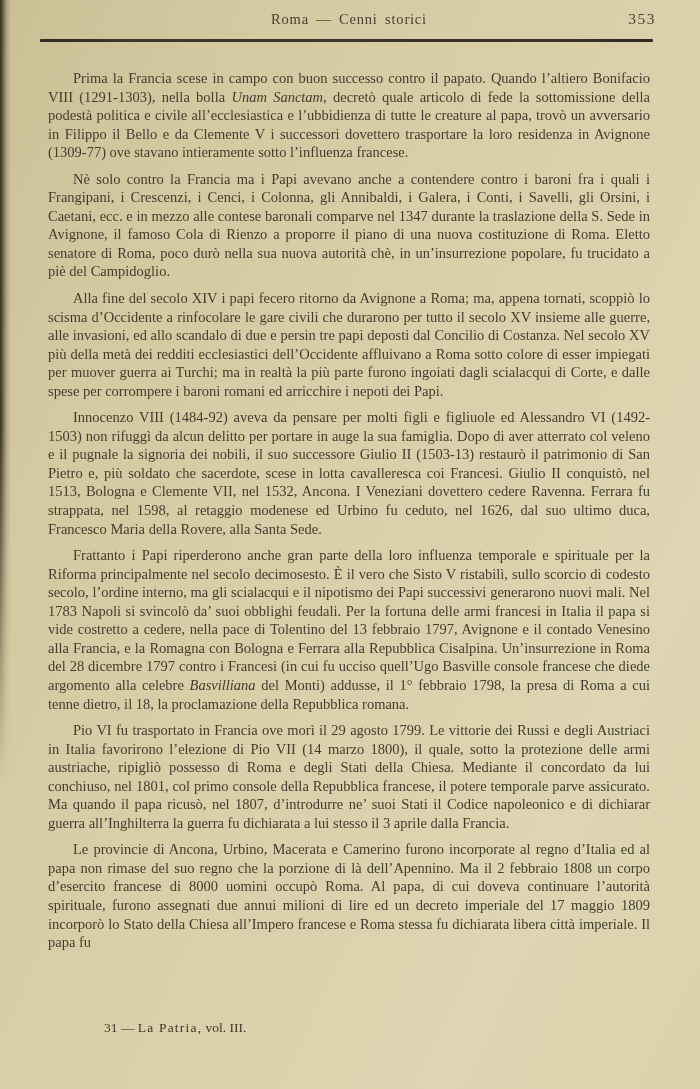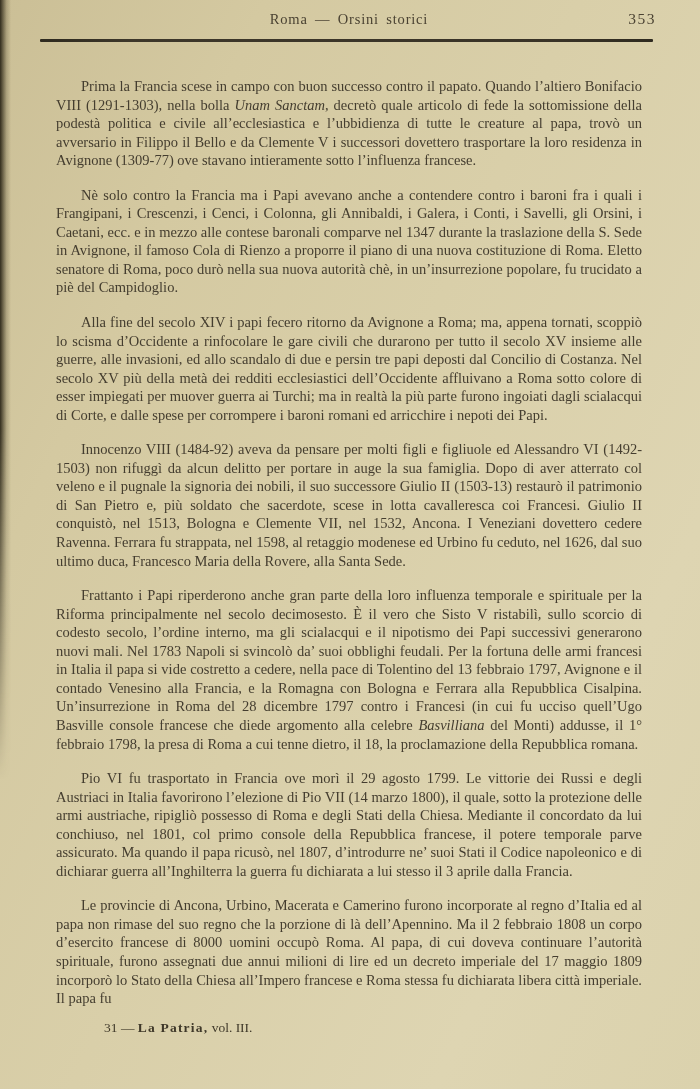--- a/index.html
+++ b/index.html
@@ -71,45 +71,45 @@
     left: 40px;
     width: 618px;
     font-size: 14.5px;
     line-height: 18.55px;
     text-align: justify;
     hyphens: auto;
     -webkit-hyphens: auto;
     color: #443d2f;
   }
   .text-column p {
-    margin: 16px;
+    margin: 8px;
     text-indent: 25px;
   }
   .text-column .it { font-style: italic; }
 
   .footer-note {
     position: absolute;
     top: 1020px;
     left: 104px;
     font-size: 13.5px;
     color: #3f3829;
     white-space: pre;
   }
   .footer-note .bold {
-    font-weight: bold;
+    font-weight: normal;
     letter-spacing: 1.2px;
   }
 </style>
 </head>
 <body>
 
 <div class="edge-left"></div>
 
 <div class="running-header">
-  <span class="title">Roma — Orsini storici</span>
+  <span class="title">Roma — Cenni storici</span>
   <span class="pagenum">353</span>
 </div>
 
 <div class="header-rule"></div>
 
 <div class="text-column">
     <p><span>Prima la Francia scese in campo con buon successo contro il papato. Quando l’altiero Bonifacio VIII (1291-1303), nella bolla </span><span class="it">Unam Sanctam</span><span>, decretò quale articolo di fede la sottomissione della podestà politica e civile all’ecclesiastica e l’ubbidienza di tutte le creature al papa, trovò un avversario in Filippo il Bello e da Clemente V i successori dovettero trasportare la loro residenza in Avignone (1309-77) ove stavano intieramente sotto l’influenza francese.</span></p>
     <p><span>Nè solo contro la Francia ma i Papi avevano anche a contendere contro i baroni fra i quali i Frangipani, i Crescenzi, i Cenci, i Colonna, gli Annibaldi, i Galera, i Conti, i Savelli, gli Orsini, i Caetani, ecc. e in mezzo alle contese baronali comparve nel 1347 durante la traslazione della S. Sede in Avignone, il famoso Cola di Rienzo a proporre il piano di una nuova costituzione di Roma. Eletto senatore di Roma, poco durò nella sua nuova autorità chè, in un’insurrezione popolare, fu trucidato a piè del Campidoglio.</span></p>
     <p><span>Alla fine del secolo XIV i papi fecero ritorno da Avignone a Roma; ma, appena tornati, scoppiò lo scisma d’Occidente a rinfocolare le gare civili che durarono per tutto il secolo XV insieme alle guerre, alle invasioni, ed allo scandalo di due e persin tre papi deposti dal Concilio di Costanza. Nel secolo XV più della metà dei redditi ecclesiastici dell’Occidente affluivano a Roma sotto colore di esser impiegati per muover guerra ai Turchi; ma in realtà la più parte furono ingoiati dagli scialacqui di Corte, e dalle spese per corrompere i baroni romani ed arricchire i nepoti dei Papi.</span></p>
     <p><span>Innocenzo VIII (1484-92) aveva da pensare per molti figli e figliuole ed Alessandro VI (1492-1503) non rifuggì da alcun delitto per portare in auge la sua famiglia. Dopo di aver atterrato col veleno e il pugnale la signoria dei nobili, il suo successore Giulio II (1503-13) restaurò il patrimonio di San Pietro e, più soldato che sacerdote, scese in lotta cavalleresca coi Francesi. Giulio II conquistò, nel 1513, Bologna e Clemente VII, nel 1532, Ancona. I Veneziani dovettero cedere Ravenna. Ferrara fu strappata, nel 1598, al retaggio modenese ed Urbino fu ceduto, nel 1626, dal suo ultimo duca, Francesco Maria della Rovere, alla Santa Sede.</span></p>

